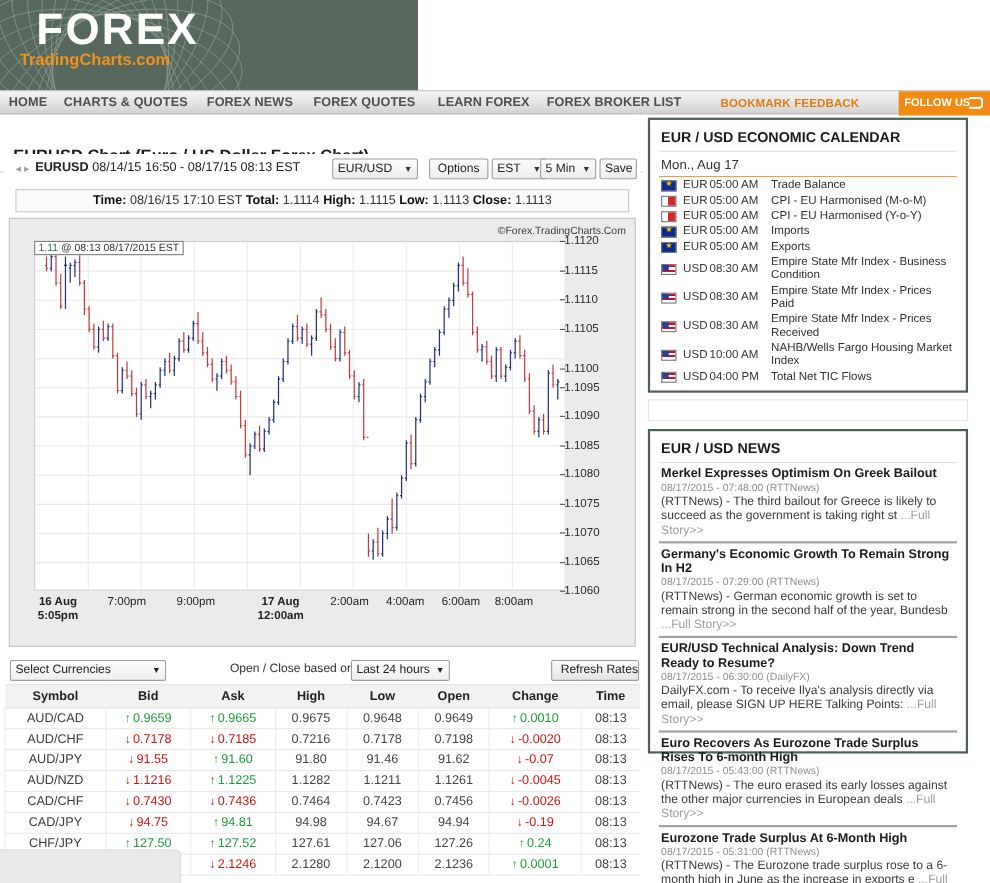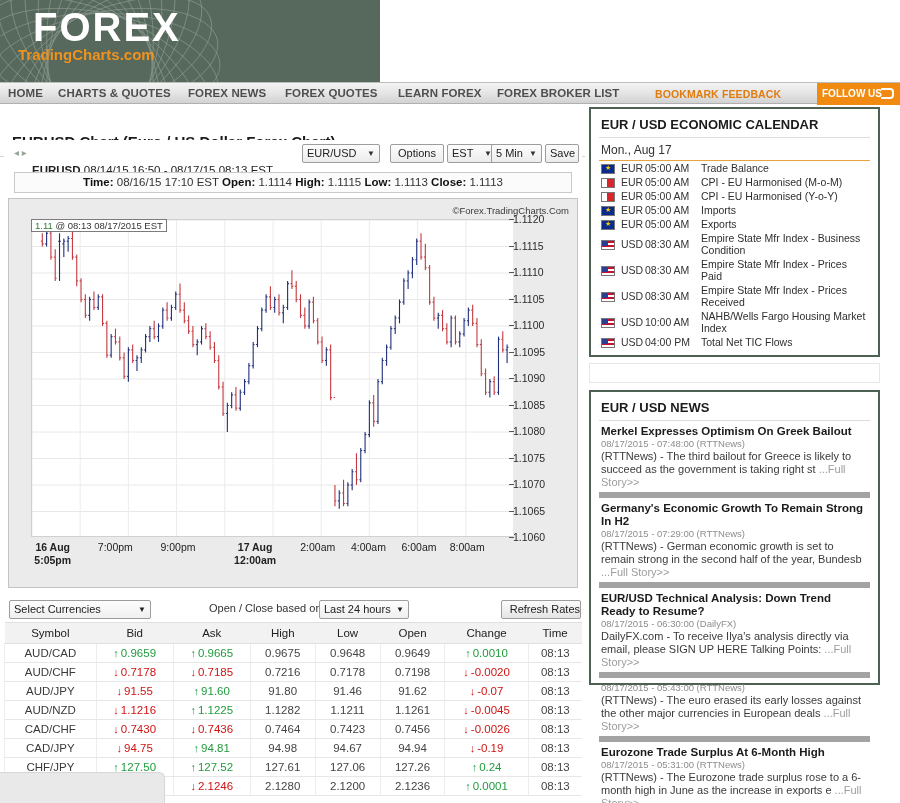--- a/index.html
+++ b/index.html
@@ -78,21 +78,21 @@
 
   #chart-panel {
     position:absolute; left:4px; top:140px; width:578px; height:452px;
     background:#ffffff;
   }
   #chart-toolbar {
     position:relative; height:28px;
   }
   #sym-label {
     position:absolute; left:10px; top:6px;
-    font-size:11.5px; color:#222;margin-top:18px;
+    font-size:11.5px; color:#222;
   }
   #sym-label b { font-weight:bold; }
   #arrows {
     position:absolute; left:10px; top:7px; color:#9aa79d; font-size:10px;
   }
   .ctl {
     position:absolute; top:4px; height:19px;
     background:linear-gradient(to bottom,#fdfdfd,#ececec);
     border:1px solid #9d9d9d; border-radius:2px;
     font-size:11px; color:#222; line-height:17px;
@@ -181,21 +181,21 @@
     background:linear-gradient(to bottom,#fbfbfb,#e4e4e4);
     font-size:11px; color:#222; line-height:17px; text-align:right;
     cursor:pointer;
   }
 
   #qtable {
     position:absolute; left:4px; top:622px; width:578px;
     border-collapse:collapse; font-size:11.5px;
   }
   #qtable th {
-    font-weight:normal; color:#222; text-align:center;
+    font-weight:bold; color:#222; text-align:center;
     padding:4px 2px; background:#f2f2f2;
     border:1px solid #e0e0e0;
     border-left:none; border-right:none;
   }
   #qtable td {
     text-align:center; padding:3px 2px; color:#444;
     border-bottom:1px solid #e7e7e7;
     border-left:1px solid #ededed;
   }
   #qtable td.sym { color:#3a3a3a; }
@@ -251,21 +251,21 @@
   #cal-foot {
     margin-top:18px; padding-top:3px;
     border-top:1px solid #e8a33c;
     font-size:9.5px; color:#555; position:relative; height:13px;
   }
   #cal-foot .right {
     position:absolute; right:0; top:3px; color:#8a8a8a; cursor:pointer;
   }
 
   #news-panel { top:390px; height:295px; }
-  .news-item { padding:4px 2px 3px 2px; border-bottom:6px solid #a3a3a3; }
+  .news-item { padding:4px 2px 3px 2px; border-bottom:2px solid #a3a3a3; }
   .news-item:last-of-type { border-bottom:1px solid #e8a33c; }
   .news-h {
     font-size:11.5px; font-weight:bold; color:#1b1b1b; line-height:13px;
     cursor:pointer;
   }
   .news-d { font-size:9.5px; color:#8d8d8d; line-height:12px; }
   .news-b { font-size:11px; color:#3a3a3a; line-height:13px; }
   .news-b .fs { color:#9d9d9d; }
   #blank-box {
     position:absolute; left:589px; top:363px; width:291px; height:20px;
@@ -342,21 +342,21 @@
       <span>5 Min</span>
     </div>
     <div class="ctl" style="left:541px; width:34px; text-align:center;">
       <span>Save</span>
     </div>
   </div>
 
   <div id="ohlc-bar">
     <b>Time:</b>
     <span>08/16/15 17:10 EST</span>
-    <b>Open:</b>
+    <b>Total:</b>
     <span>1.1114</span>
     <b>High:</b>
     <span>1.1115</span>
     <b>Low:</b>
     <span>1.1113</span>
     <b>Close:</b>
     <span>1.1113</span>
   </div>
 
   <div id="chart-box">
@@ -944,21 +944,21 @@
     </div>
     <div id="chart-quotebox">
       <span class="grn">1.11</span>
       <span>@ 08:13  08/17/2015 EST</span>
     </div>
     <div id="yaxis">
         <div class="ytick" style="top: -6px;">1.1120</div>
         <div class="ytick" style="top: 20.5px;">1.1115</div>
         <div class="ytick" style="top: 47px;">1.1110</div>
         <div class="ytick" style="top: 73.5px;">1.1105</div>
-        <div class="ytick" style="top: 100px;">1.1100</div>
+        <div class="ytick" style="top: 110px;">1.1100</div>
         <div class="ytick" style="top: 126.5px;">1.1095</div>
         <div class="ytick" style="top: 153px;">1.1090</div>
         <div class="ytick" style="top: 179.5px;">1.1085</div>
         <div class="ytick" style="top: 206px;">1.1080</div>
         <div class="ytick" style="top: 232.5px;">1.1075</div>
         <div class="ytick" style="top: 259px;">1.1070</div>
         <div class="ytick" style="top: 285.5px;">1.1065</div>
         <div class="ytick" style="top: 312px;">1.1060</div>
       </div>
     <div id="xaxis">
@@ -1192,20 +1192,21 @@
           <div class="news-h">Germany's Economic Growth To Remain Strong In H2</div>
           <div class="news-d">08/17/2015 - 07:29:00 (RTTNews)</div>
           <div class="news-b">(RTTNews) - German economic growth is set to remain strong in the second half of the year, Bundesb <span class="fs">...Full Story&gt;&gt;</span></div>
         </div>
         <div class="news-item">
           <div class="news-h">EUR/USD Technical Analysis: Down Trend Ready to Resume?</div>
           <div class="news-d">08/17/2015 - 06:30:00 (DailyFX)</div>
           <div class="news-b">DailyFX.com - To receive Ilya's analysis directly via email, please SIGN UP HERE Talking Points: <span class="fs">...Full Story&gt;&gt;</span></div>
         </div>
         <div class="news-item">
+          <div class="news-h">Euro Recovers As Eurozone Trade Surplus Rises To 6-month High</div>
           <div class="news-d">08/17/2015 - 05:43:00 (RTTNews)</div>
           <div class="news-b">(RTTNews) - The euro erased its early losses against the other major currencies in European deals <span class="fs">...Full Story&gt;&gt;</span></div>
         </div>
         <div class="news-item">
           <div class="news-h">Eurozone Trade Surplus At 6-Month High</div>
           <div class="news-d">08/17/2015 - 05:31:00 (RTTNews)</div>
           <div class="news-b">(RTTNews) - The Eurozone trade surplus rose to a 6-month high in June as the increase in exports e <span class="fs">...Full Story&gt;&gt;</span></div>
         </div>
       </div>
 

